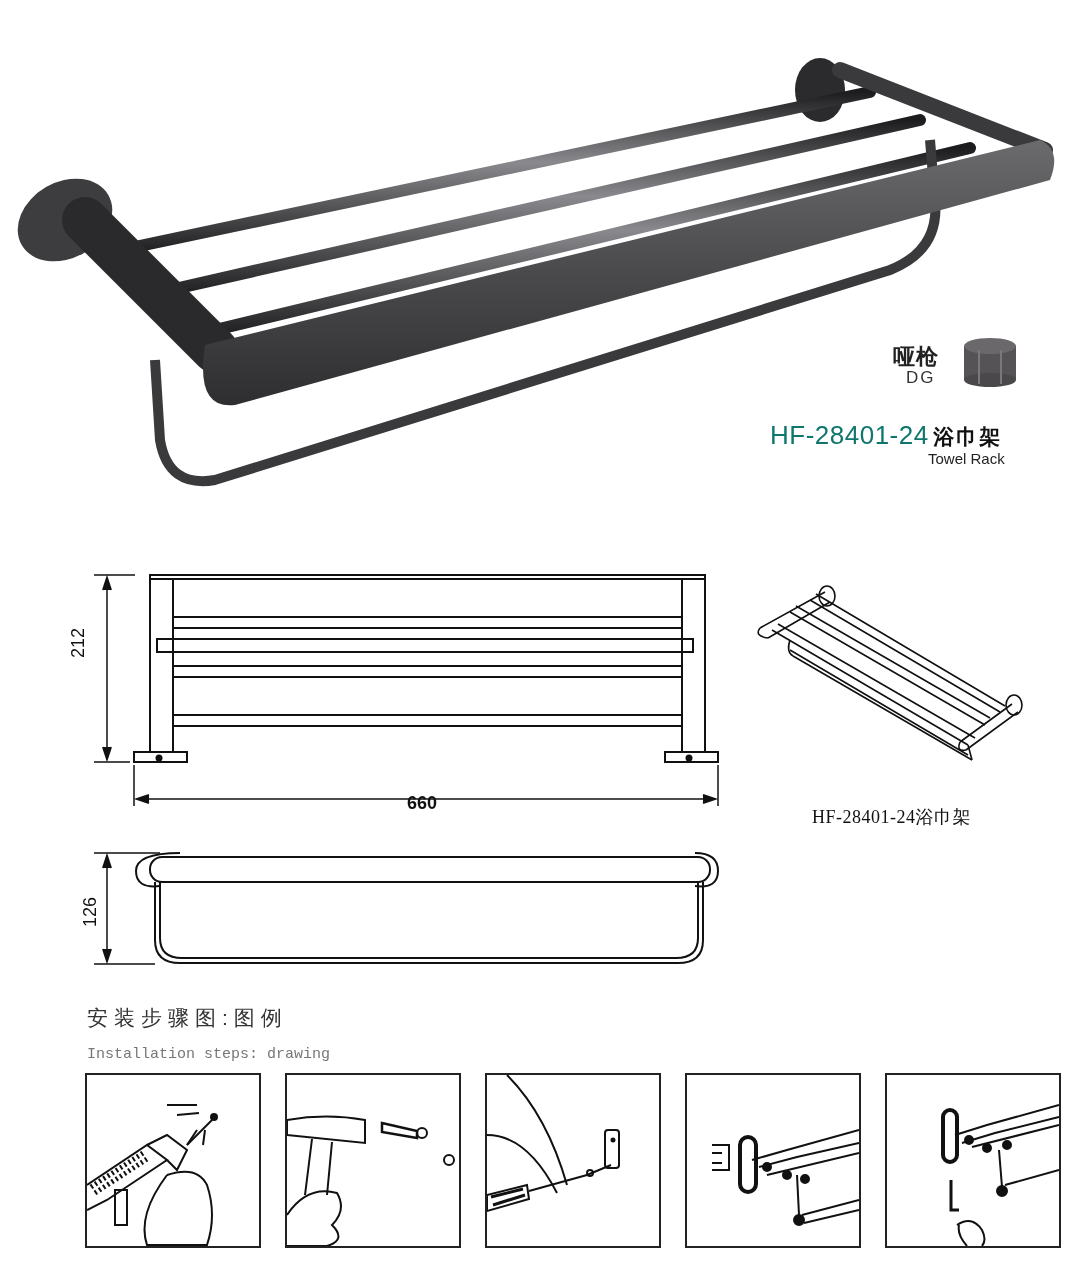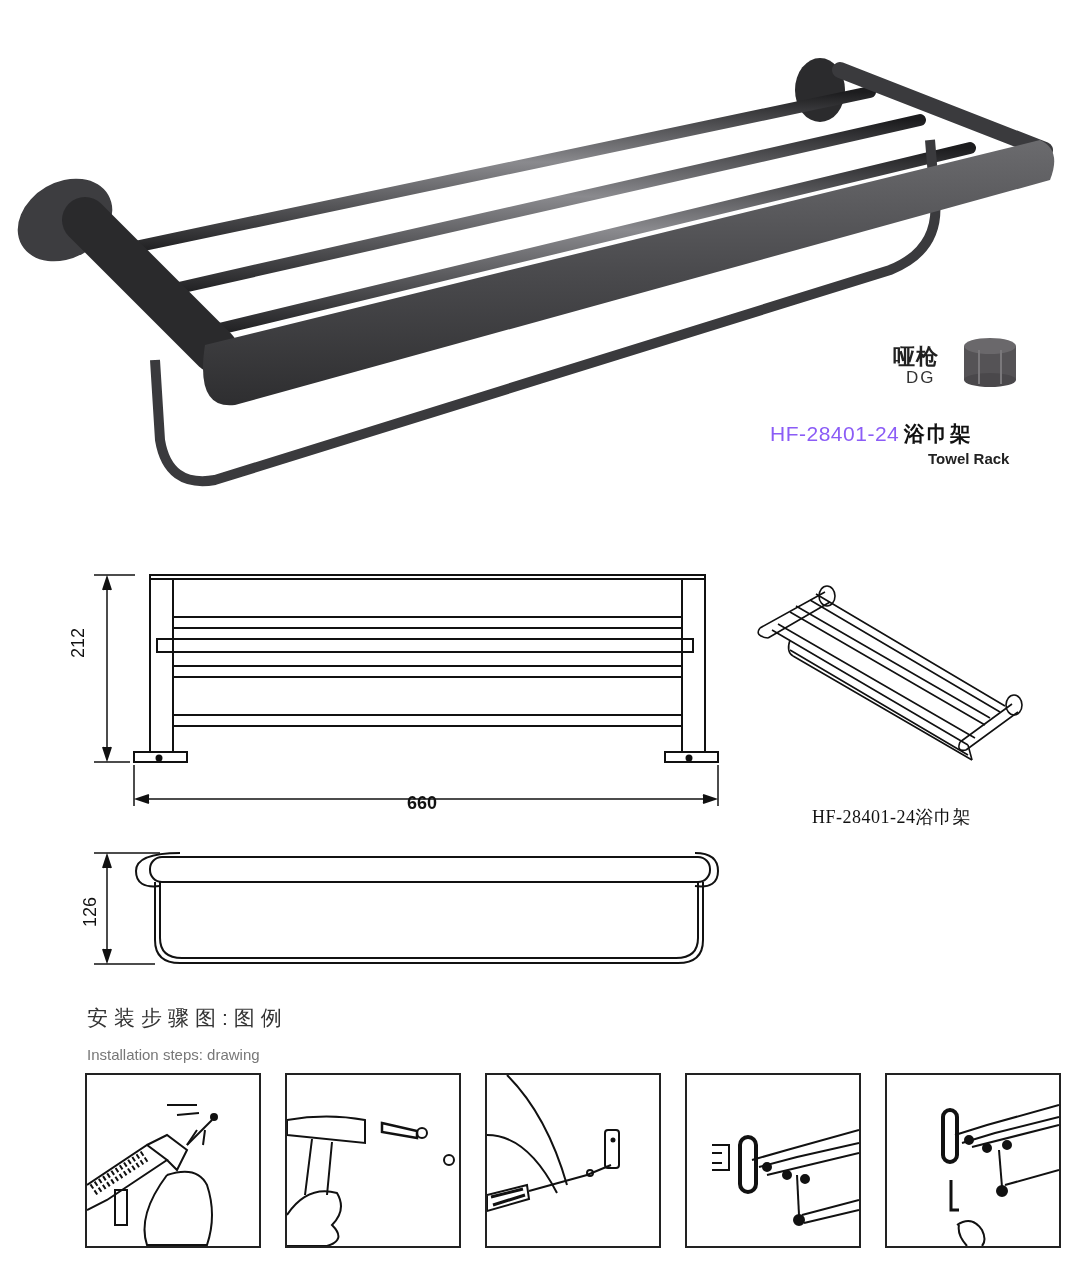--- a/index.html
+++ b/index.html
@@ -1,23 +1,23 @@
 <!DOCTYPE html>
 <html><head>
 <meta charset="utf-8">
 <style>
   html, body { margin:0; padding:0; background:#ffffff; }
   body { width:1080px; height:1262px; position:relative; overflow:hidden; font-family:"Liberation Sans", sans-serif; color:#111; }
   .abs { position:absolute; }
   svg { display:block; }
   .finish-cn { font-size:22px; font-weight:bold; color:#222; letter-spacing:1px; }
   .finish-en { font-size:17px; color:#333; letter-spacing:2px; }
-  .model { font-size:21px; color:#8b5cf6; letter-spacing:0.5px; }
+  .model { font-size:26px; color:#0f766e; letter-spacing:0.5px; }
   .model-cn { font-size:21px; color:#111; font-weight:bold; letter-spacing:2px; }
-  .sub-en { font-size:15px; color:#222;font-weight:bold; }
+  .sub-en { font-size:15px; color:#222; }
   .dim { font-size:18px; color:#111; }
   .iso-cap { font-family:"Liberation Serif", serif; font-size:18px; color:#111; letter-spacing:0.5px; }
   .steps-cn { font-size:21px; color:#333; letter-spacing:6px; }
   .steps-en { font-size:15px; color:#777; }
   .panel { position:absolute; width:176px; height:175px; border:2px solid #222; box-sizing:border-box; background:#fff; }
 </style>
 </head>
 <body>
 
 <div class="abs" style="left:0;top:40px;width:1080px;height:460px;">
@@ -133,21 +133,21 @@
     <path d="M180 853 Q136 853 136 871 Q136 889 160 886"></path>
     <path d="M695 853 Q718 853 718 871 Q718 889 695 886"></path>
     <rect x="150" y="857" width="560" height="25" rx="12"></rect>
     <path d="M155 882 L155 940 Q155 963 180 963 L678 963 Q703 963 703 940 L703 882"></path>
     <path d="M160 882 L160 938 Q160 958 182 958 L676 958 Q698 958 698 938 L698 882"></path>
   </svg>
 </div>
 <div class="abs dim" style="left:80px;top:927px;transform:rotate(-90deg);transform-origin:left top;">126</div>
 
 <div class="abs steps-cn" style="left:87px;top:1004px;">安装步骤图:图例</div>
-<div class="abs steps-en" style="left:87px;top:1046px;">Installation steps: drawing</div>
+<div class="abs steps-en" style="left:87px;top:1046px;font-family:Liberation Mono, monospace;">Installation steps: drawing</div>
 
 <div class="panel" style="left:85px;top:1073px;">
   <svg width="172" height="171" viewBox="0 0 172 171" fill="none" stroke="#111" stroke-width="2">
     <path d="M0 110 L60 70 L80 85 L20 125 L0 135"></path>
     <path d="M4 112 L56 78 M8 118 L60 84" stroke-width="5" stroke-dasharray="2 3"></path>
     <path d="M60 70 L80 60 L100 75 L90 95 L80 85"></path>
     <path d="M100 70 L125 45"></path>
     <circle cx="127" cy="42" r="3" fill="#111"></circle>
     <path d="M80 30 L110 30 M90 40 L112 38 M110 55 L100 70 M118 55 L116 70"></path>
     <path d="M80 100 Q110 90 120 110 Q130 140 120 170 L60 170 Q50 140 80 100"></path>

